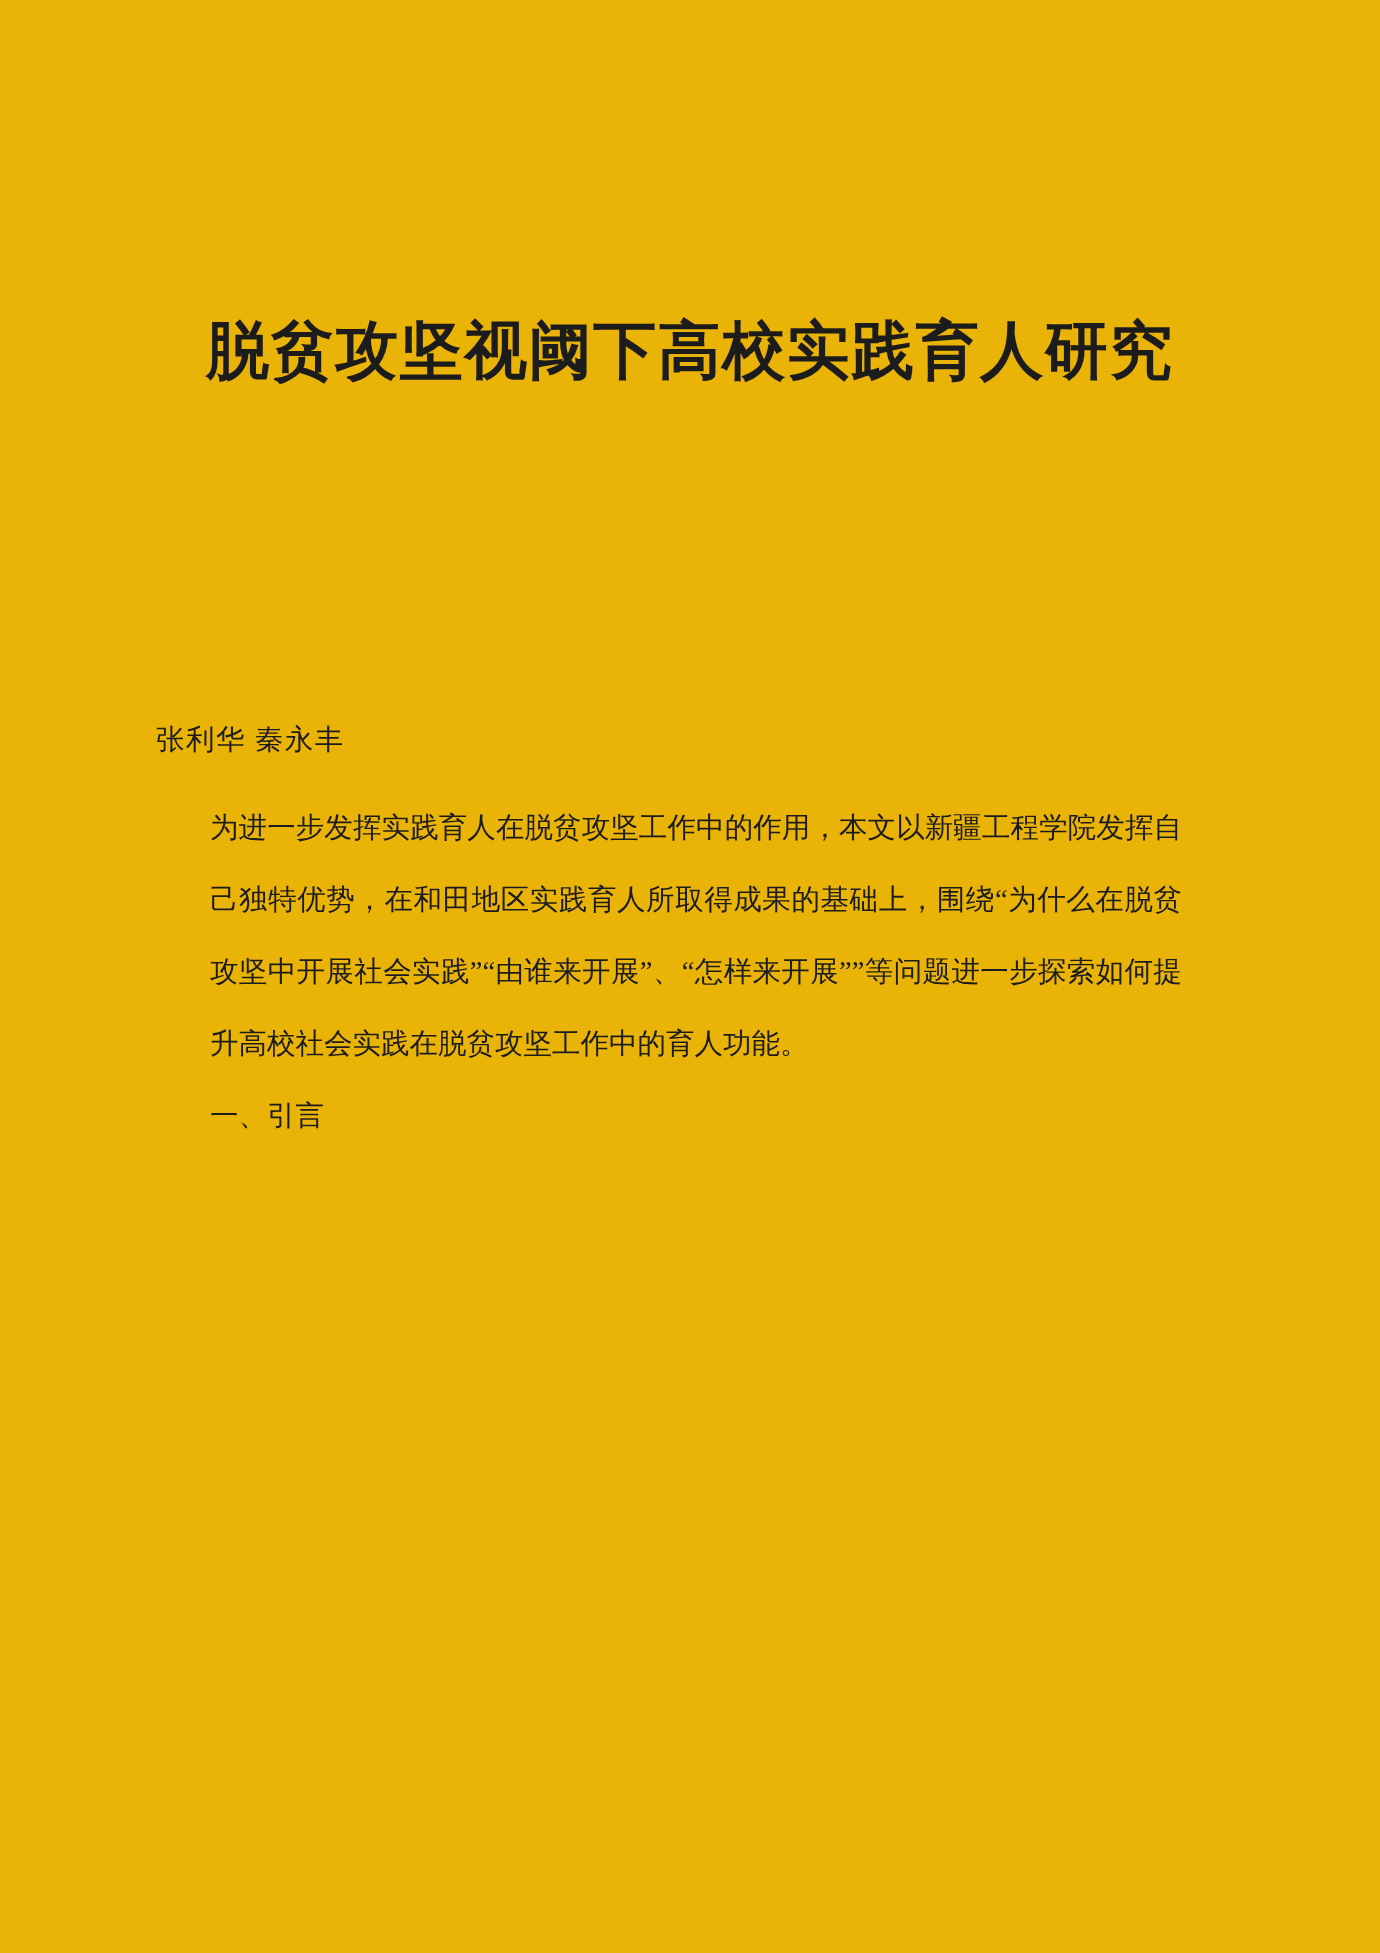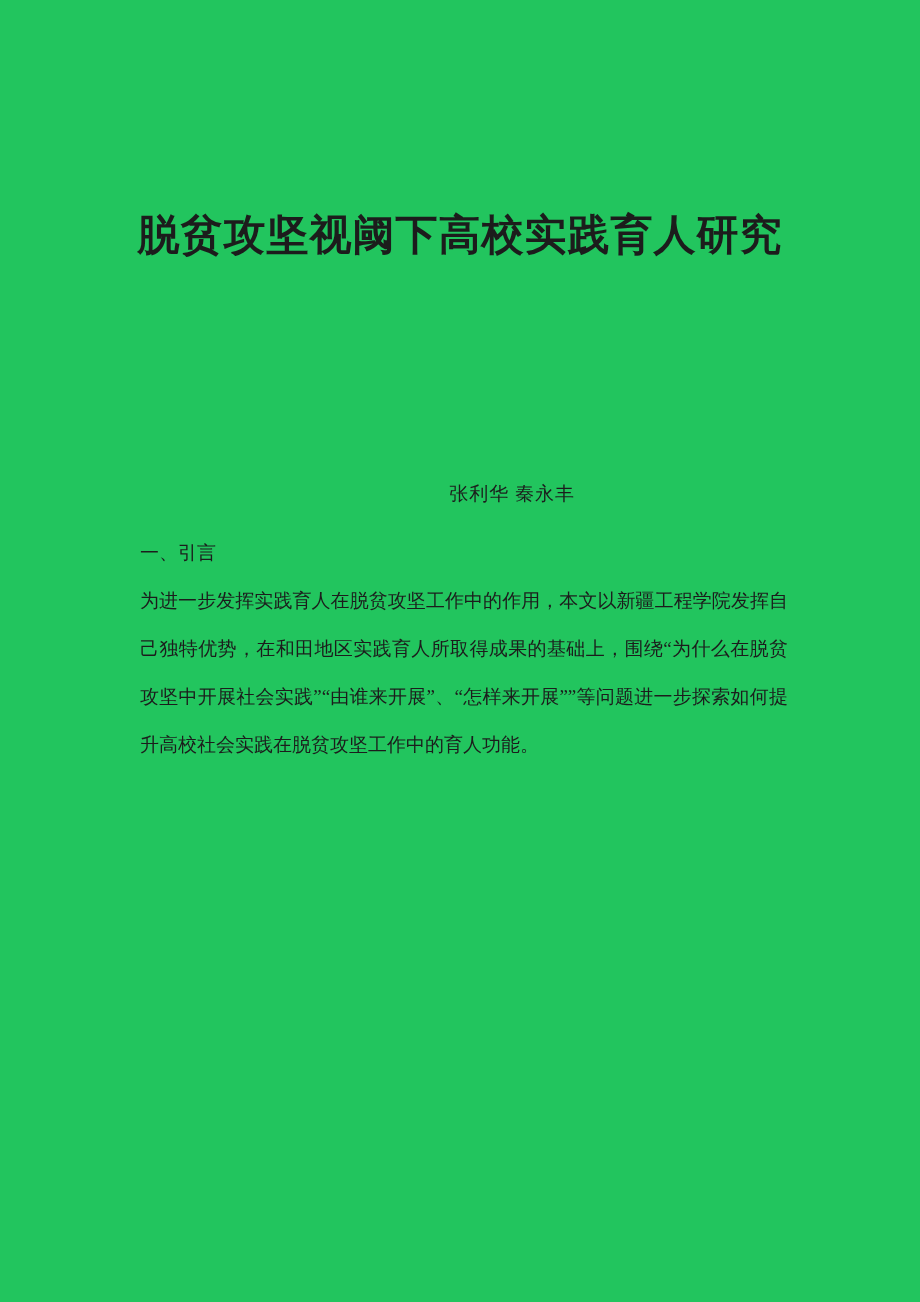--- a/index.html
+++ b/index.html
@@ -4,40 +4,39 @@
 <style>
   html, body {
     margin: 0;
     padding: 0;
     background: #ffffff;
   }
   .page {
     position: relative;
     width: 920px;
     height: 1302px;
-    background: #22c55e;
+    background: #eab308;
     color: #1c1c1c;
     font-family: "Liberation Serif", "DejaVu Serif", serif;
     overflow: hidden;
   }
   .title {
     margin: 210px 0 0 0;
     padding: 0;
     text-align: center;
     font-size: 42px;
     font-weight: 700;
     line-height: 1.2;
     letter-spacing: 1px;
   }
   .authors {
     margin: 222px 0 0 104px;
     font-size: 19px;
     line-height: 23px;
     letter-spacing: 1px;
-    text-align: center;
   }
   .content {
     width: 648px;
     margin: 24px 0 0 140px;
     font-size: 19px;
     line-height: 48px;
     text-align: justify;
   }
   .para {
     margin: 0;
@@ -52,18 +51,18 @@
 </style>
 </head>
 <body>
 
 <div class="page">
   <h1 class="title">脱贫攻坚视阈下高校实践育人研究</h1>
 
   <div class="authors">张利华 秦永丰</div>
 
   <div class="content">
+    <p class="para abstract-para">为进一步发挥实践育人在脱贫攻坚工作中的作用，本文以新疆工程学院发挥自己独特优势，在和田地区实践育人所取得成果的基础上，围绕“为什么在脱贫攻坚中开展社会实践”“由谁来开展”、“怎样来开展””等问题进一步探索如何提升高校社会实践在脱贫攻坚工作中的育人功能。</p>
+
     <p class="para section-heading">一、引言</p>
-
-    <p class="para abstract-para">为进一步发挥实践育人在脱贫攻坚工作中的作用，本文以新疆工程学院发挥自己独特优势，在和田地区实践育人所取得成果的基础上，围绕“为什么在脱贫攻坚中开展社会实践”“由谁来开展”、“怎样来开展””等问题进一步探索如何提升高校社会实践在脱贫攻坚工作中的育人功能。</p>
 
   </div>
 </div>
 
 </body></html>

